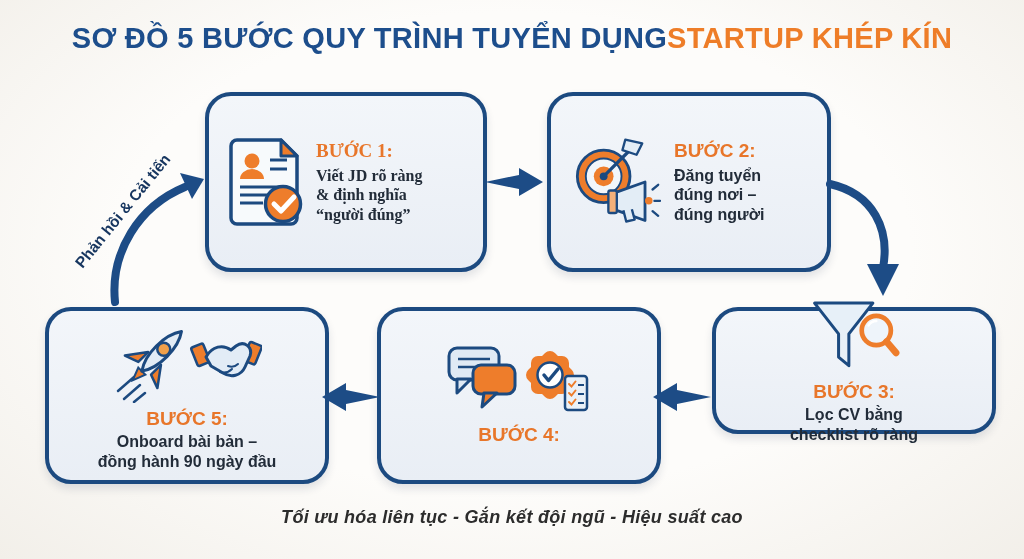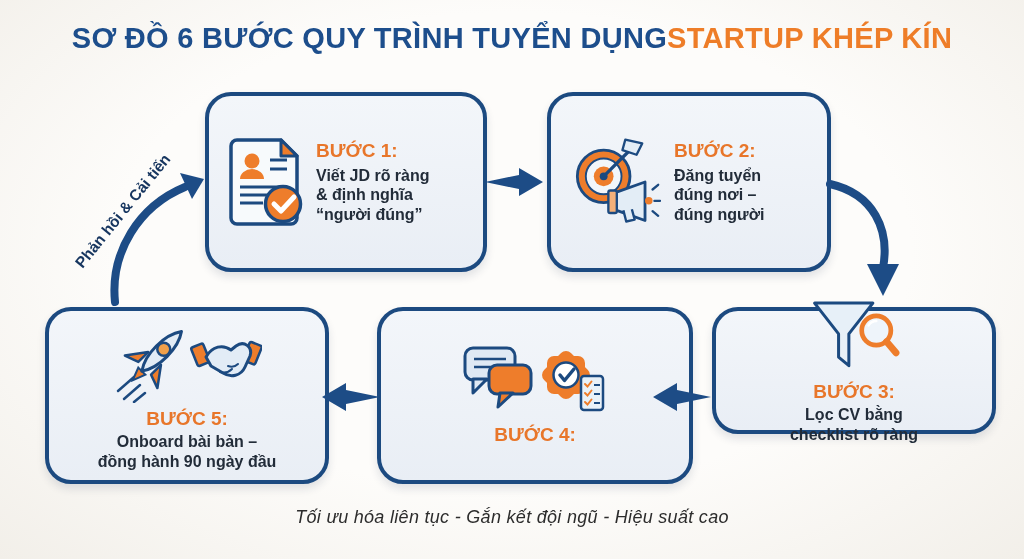--- a/index.html
+++ b/index.html
@@ -15,32 +15,32 @@
   .step.horizontal{flex-direction:row;align-items:center;padding:0 10px 0 16px;gap:13px;}
   .step.vertical{flex-direction:column;align-items:center;justify-content:center;text-align:center;padding:8px 6px;}
   .step-label{color:#e8762a;font-weight:800;font-size:19px;margin-bottom:4px;}
   .step-text{color:#222c39;font-weight:700;font-size:16px;line-height:1.22;white-space:pre-line;}
   .step.vertical .step-label{margin-top:5px;margin-bottom:2px;}
   .icon{flex:0 0 auto;display:block;}
   .arrow{position:absolute;}
   .feedback-label{position:absolute;left:48px;top:202px;width:150px;text-align:center;
     transform:rotate(-51deg);font-size:15.5px;font-weight:800;color:#16355f;white-space:nowrap;}
   .footer{position:absolute;top:507px;left:0;width:100%;text-align:center;
-    font-style:italic;font-size:18px;font-weight:400;color:#2c2c2c;letter-spacing:.3px;}
+    font-style:italic;font-size:18px;font-weight:700;color:#2c2c2c;letter-spacing:.3px;}
 </style>
 </head>
 <body>
 
 <div class="canvas">
 
   <div class="title">
-    <span>SƠ ĐỒ 6 BƯỚC QUY TRÌNH TUYỂN DỤNG</span><span class="hl">STARTUP KHÉP KÍN</span>
+    <span>SƠ ĐỒ 5 BƯỚC QUY TRÌNH TUYỂN DỤNG</span><span class="hl">STARTUP KHÉP KÍN</span>
   </div>
 
-  <div class="step horizontal" style="left:205px;top:92px;width:282px;height:180px;">
+  <div class="step horizontal" style="left:205px;top:92px;width:282px;height:180px;font-family:Liberation Serif, serif;">
     <svg class="icon" width="78" height="92" viewBox="0 0 78 92">
       <path d="M12,4 h44 l16,16 v62 a6,6 0 0 1 -6,6 h-54 a6,6 0 0 1 -6,-6 v-72 a6,6 0 0 1 6,-6 z" fill="#f7fafc" stroke="#1c4a80" stroke-width="3.5"></path>
       <polygon points="56,4 72,20 56,20" fill="#ee7d2b" stroke="#1c4a80" stroke-width="3" stroke-linejoin="round"></polygon>
       <circle cx="27" cy="25" r="7.5" fill="#ee7d2b"></circle>
       <path d="M15,43 a12,10 0 0 1 24,0 z" fill="#ee7d2b"></path>
       <line x1="45" y1="24" x2="62" y2="24" stroke="#1c4a80" stroke-width="3"></line>
       <line x1="45" y1="33" x2="62" y2="33" stroke="#1c4a80" stroke-width="3"></line>
       <line x1="15" y1="51" x2="62" y2="51" stroke="#1c4a80" stroke-width="3"></line>
       <line x1="15" y1="59" x2="62" y2="59" stroke="#1c4a80" stroke-width="3"></line>
       <line x1="15" y1="67" x2="38" y2="67" stroke="#1c4a80" stroke-width="3"></line>
@@ -84,21 +84,21 @@
       <path d="M10,7 H78 L50,43 V80 L38,70 V43 Z" fill="#e7f0f8" stroke="#1c4a80" stroke-width="3.5" stroke-linejoin="round"></path>
       <circle cx="82" cy="39" r="17" fill="#eef4fa" stroke="#ee7d2b" stroke-width="5.5"></circle>
       <path d="M73,33 a11,11 0 0 1 9,-5" stroke="#ffffff" stroke-width="3" fill="none" stroke-linecap="round"></path>
       <line x1="94" y1="52" x2="105" y2="65" stroke="#ee7d2b" stroke-width="8" stroke-linecap="round"></line>
     </svg>
     <div class="step-label">BƯỚC 3:</div>
     <div class="step-text">Lọc CV bằng
 checklist rõ ràng</div>
   </div>
 
-  <div class="step vertical" style="left:377px;top:307px;width:316px;height:177px;">
+  <div class="step vertical" style="left:377px;top:307px;width:284px;height:177px;">
     <svg class="icon" width="150" height="76" viewBox="0 0 150 76">
       <rect x="5" y="5" width="50" height="32" rx="8" fill="#dfe9f4" stroke="#1c4a80" stroke-width="3"></rect>
       <polygon points="13,36 13,50 27,36" fill="#dfe9f4" stroke="#1c4a80" stroke-width="3" stroke-linejoin="round"></polygon>
       <line x1="14" y1="16" x2="46" y2="16" stroke="#1c4a80" stroke-width="2.5"></line>
       <line x1="14" y1="24" x2="40" y2="24" stroke="#1c4a80" stroke-width="2.5"></line>
       <rect x="29" y="22" width="42" height="29" rx="8" fill="#ee7d2b" stroke="#1c4a80" stroke-width="3"></rect>
       <polygon points="40,50 38,64 53,50" fill="#ee7d2b" stroke="#1c4a80" stroke-width="3" stroke-linejoin="round"></polygon>
       <g transform="translate(106,32)">
         <rect x="-19" y="-19" width="38" height="38" rx="7" fill="#ee7d2b"></rect>
         <rect x="-19" y="-19" width="38" height="38" rx="7" fill="#ee7d2b" transform="rotate(45)"></rect>

